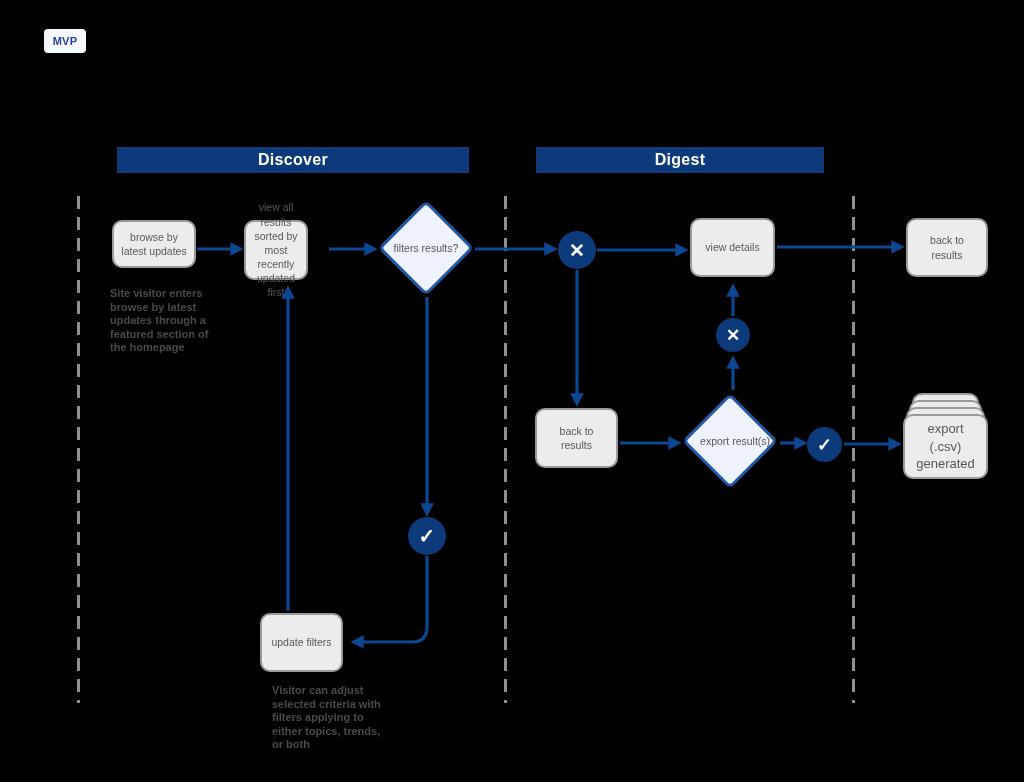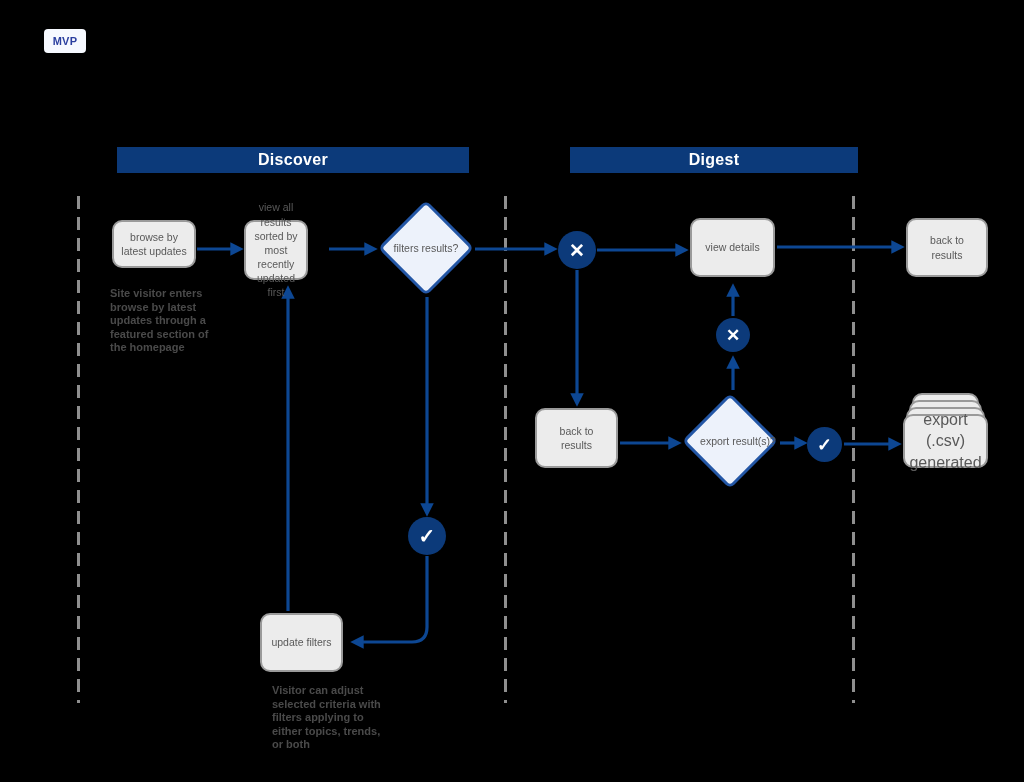--- a/index.html
+++ b/index.html
@@ -20,21 +20,21 @@
     position:absolute;left:44px;top:29px;width:42px;height:24px;background:var(--badge-bg);
     border-radius:4px;display:flex;align-items:center;justify-content:center;
     color:var(--badge-text);font-size:11px;font-weight:bold;letter-spacing:.3px;
   }
   .lane-header{
     position:absolute;height:26px;background:var(--navy);color:var(--white);
     display:flex;align-items:center;justify-content:center;font-size:16px;font-weight:bold;
     letter-spacing:.3px;
   }
   .lane-discover{left:117px;top:147px;width:352px;}
-  .lane-digest{left:536px;top:147px;width:288px;margin-left:34px;}
+  .lane-digest{left:536px;top:147px;width:288px;}
   .box{
     position:absolute;background:var(--box-fill);border:2px solid var(--box-border);
     border-radius:10px;display:flex;align-items:center;justify-content:center;text-align:center;
     color:var(--box-text);font-size:10.5px;line-height:1.35;padding:4px 7px;box-sizing:border-box;
     box-shadow:0 1px 3px rgba(0,0,0,.45);
   }
   .box-browse{left:112px;top:220px;width:84px;height:48px;}
   .box-view-all{left:244px;top:220px;width:64px;height:60px;}
   .box-view-details{left:690px;top:218px;width:85px;height:59px;}
   .box-back-top{left:906px;top:218px;width:82px;height:59px;}
@@ -66,22 +66,22 @@
   .note-filters{left:272px;top:684px;width:114px;}
   .stack{position:absolute;left:903px;top:393px;width:85px;height:83px;}
   .stack .page{
     position:absolute;background:var(--box-fill);border:2px solid var(--box-border);
     border-radius:10px;box-sizing:border-box;
   }
   .stack .p3{top:0;left:9px;right:9px;height:50px;}
   .stack .p2{top:7px;left:6px;right:6px;height:50px;}
   .stack .p1{top:14px;left:3px;right:3px;height:50px;}
   .stack .front{
-    top:21px;left:0;right:0;height:54px;display:flex;align-items:center;justify-content:center;
-    text-align:center;color:var(--box-text);font-size:16px;line-height:1.35;padding:4px 18px;
+    top:21px;left:0;right:0;height:65px;display:flex;align-items:center;justify-content:center;
+    text-align:center;color:var(--box-text);font-size:13px;line-height:1.35;padding:4px 18px;
   }
 </style>
 </head>
 <body>
 
 <div id="canvas">
 
   <svg id="connectors" viewBox="0 0 1024 782" xmlns="http://www.w3.org/2000/svg">
     <defs>
       <marker id="ah" viewBox="0 0 10 10" refX="2" refY="5" markerWidth="4.2" markerHeight="4.2" orient="auto-start-reverse">

